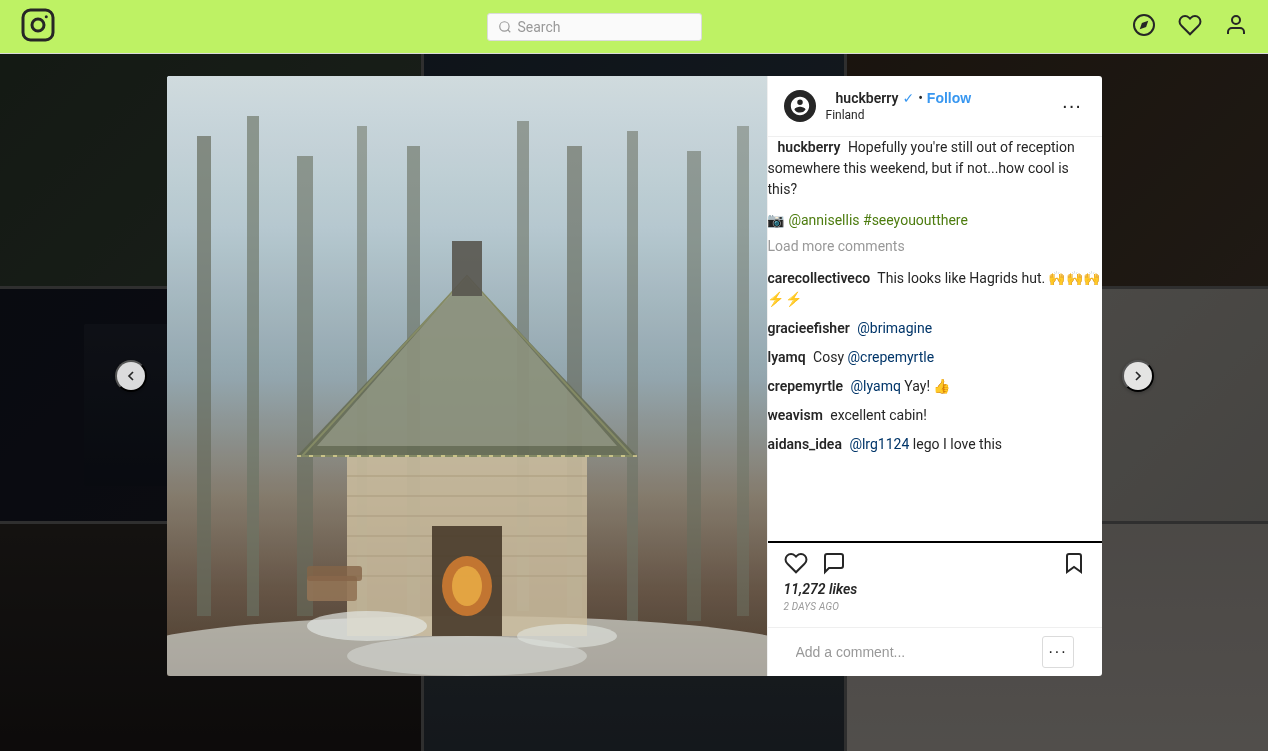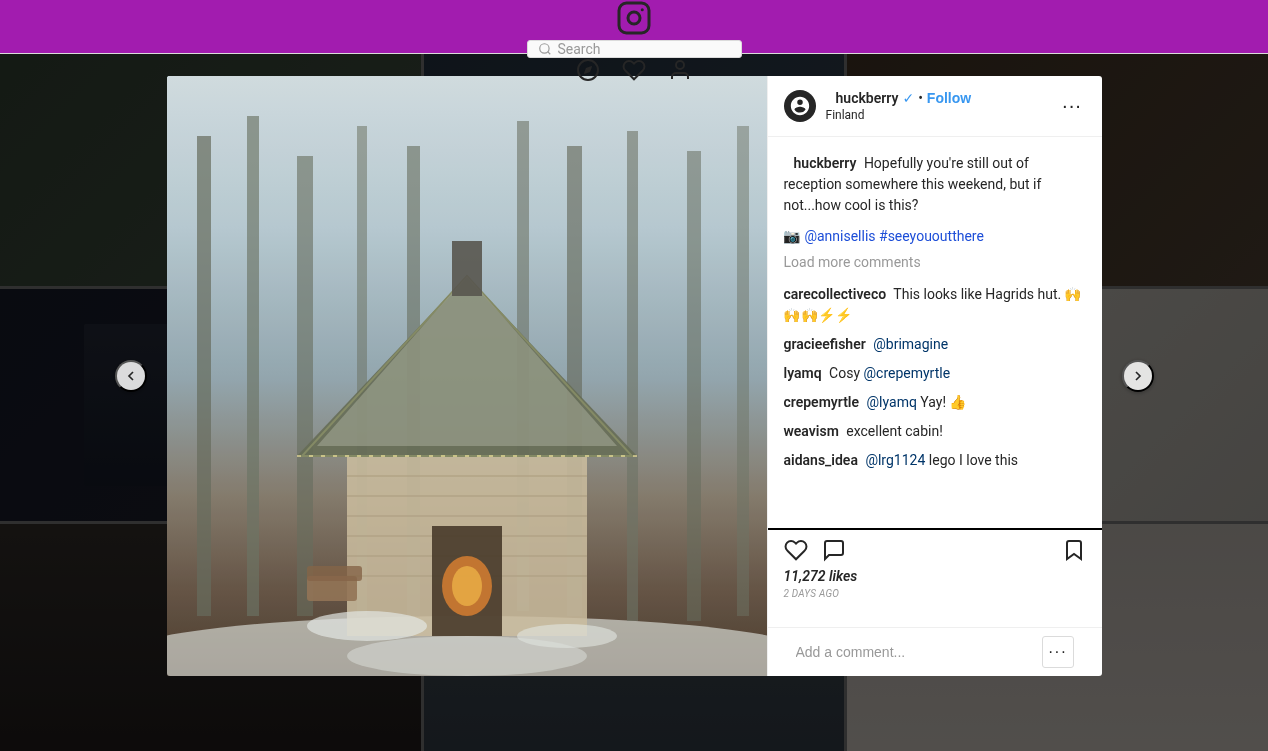--- a/index.html
+++ b/index.html
@@ -9,28 +9,27 @@
       overflow: hidden;
       font-family: -apple-system, BlinkMacSystemFont, 'Segoe UI', Roboto, Helvetica, Arial, sans-serif;
       background: #000;
     }
 
     
     .navbar {
       position: fixed;
       top: 0; left: 0; right: 0;
       height: 54px;
-      background: #a21caf;
+      background: #bef264;
       border-bottom: 1px solid #dbdbdb;
       display: flex;
       align-items: center;
       justify-content: space-between;
       padding: 0 20px;
       z-index: 1000;
-      flex-direction: column;
     }
     .navbar-search {
       width: 215px;
       height: 28px;
       background: #fafafa;
       border: 1px solid #dbdbdb;
       border-radius: 3px;
       display: flex;
       align-items: center;
       padding: 0 10px;
@@ -204,38 +203,37 @@
       cursor: pointer;
       background: none;
       border: none;
       padding: 0 4px;
     }
 
     
     .comments-section {
       flex: 1;
       overflow-y: auto;
-      padding: 16px;
       font-size: 14px;
       color: #262626;
     }
     .caption {
       margin-bottom: 12px;
       line-height: 1.5;
     }
     .caption .username-bold {
       margin-right: 4px;
     }
     .caption-text {
       color: #262626;
     }
     .photo-credit {
       margin-bottom: 10px;
       font-size: 14px;
-      color: #1d4ed8;
+      color: #4d7c0f;
     }
     .load-more {
       color: #999;
       font-size: 14px;
       margin-bottom: 14px;
       cursor: pointer;
     }
     .comment-row {
       margin-bottom: 8px;
       line-height: 1.5;
@@ -282,21 +280,21 @@
     .likes-count {
       font-weight: 600;
       font-size: 14px;
       color: #262626;
       margin-bottom: 4px;
     }
     .timestamp {
       font-size: 10px;
       color: #999;
       letter-spacing: 0.2px;
-      margin-bottom: 24px;
+      margin-bottom: 11px;
     }
 
     
     .comment-input-row {
       border-top: 1px solid #efefef;
       padding: 8px 28px;
       display: flex;
       align-items: center;
       gap: 10px;
     }

